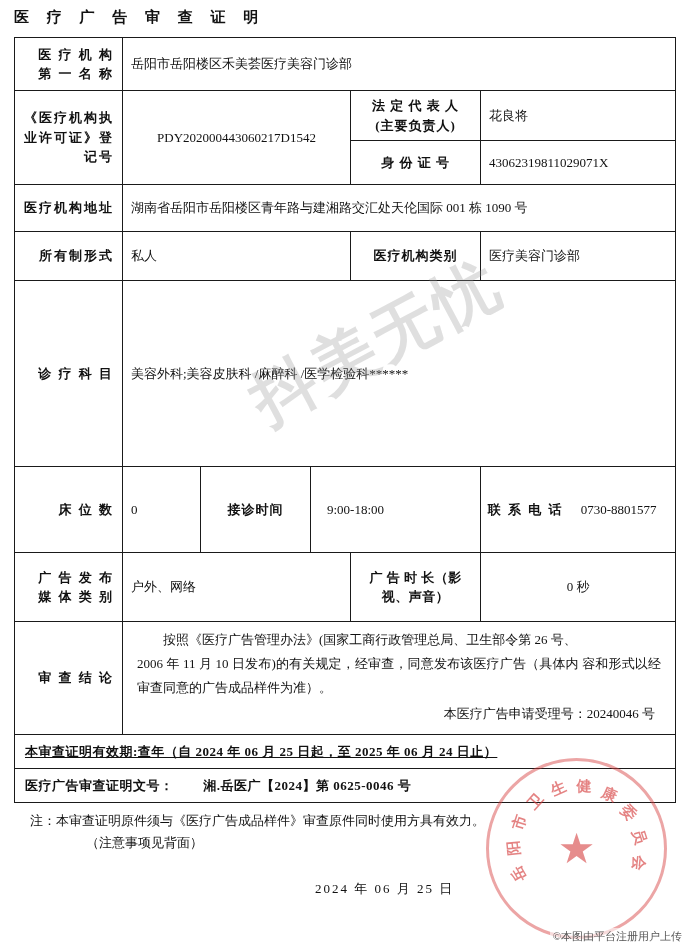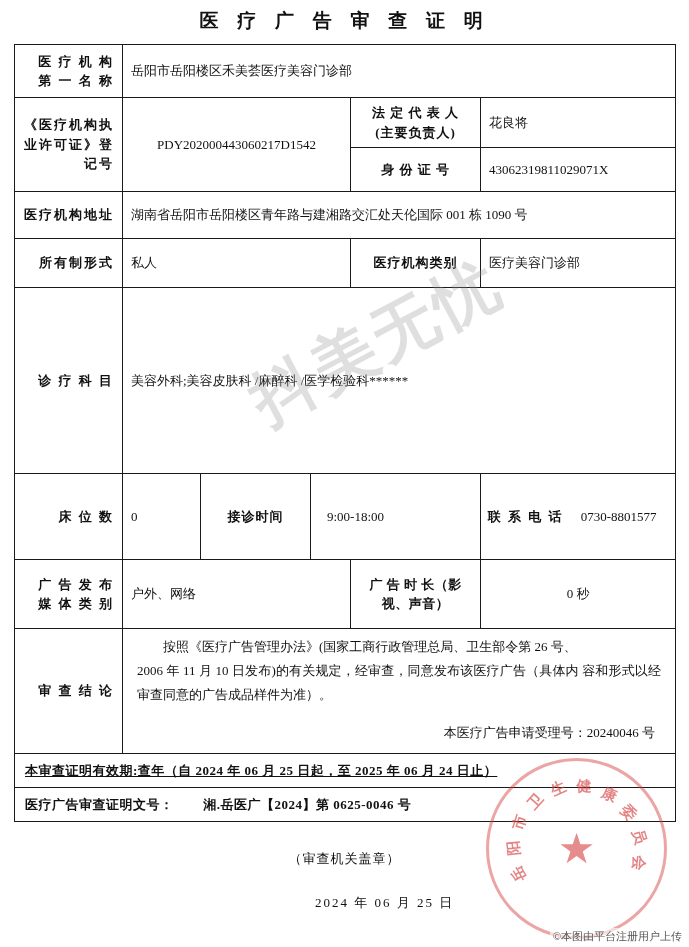--- a/index.html
+++ b/index.html
@@ -16,22 +16,22 @@
     overflow: hidden;
   }
   .page {
     position: relative;
     width: 689px;
     height: 947px;
     box-sizing: border-box;
     padding: 0 14px;
   }
   .doc-title {
-    text-align: center;
-    font-size: 19px;
+    text-align: left;
+    font-size: 15px;
     font-weight: bold;
     letter-spacing: 7px;
     padding: 8px 0 10px 0;
     font-family: "Liberation Serif", "DejaVu Serif", serif;
   }
   table.cert {
     border-collapse: collapse;
     width: 661px;
     table-layout: fixed;
     margin: 0 auto;
@@ -76,21 +76,21 @@
     text-align: justify;
     line-height: 1.85;
     padding: 6px 14px 8px 14px;
     font-size: 13px;
   }
   .concl-body .indent { text-indent: 26px; display: block; }
   .concl-right {
     text-align: right;
     padding-right: 6px;
     display: block;
-    margin-top: 14px;
+    margin-top: 2px;
   }
   .valid-line {
     font-weight: bold;
     letter-spacing: 0.5px;
     padding-left: 10px;
     font-size: 13px;
   }
   .docno-line {
     font-weight: bold;
     padding-left: 10px;
@@ -295,22 +295,25 @@
       <td colspan="6" class="r-docno" style="padding:0">
         <div class="docno-line">
           <span>医疗广告审查证明文号：</span>
           <span class="num">湘.岳医广【2024】第 0625-0046 号</span>
         </div>
       </td>
     </tr>
   </tbody>
     </table>
 
-
-  <div class="seal-line">（审查机关盖章）</div>
+  <div class="notes">
+    <div class="n1">注：本审查证明原件须与《医疗广告成品样件》审查原件同时使用方具有效力。</div>
+    <div class="n2">（注意事项见背面）</div>
+  </div>
+
   <div class="date-line">2024 年 06 月 25 日</div>
 
   <div class="watermark">抖美无忧</div>
 
   <div class="seal">
     <div class="ring-text">
       <span style="transform: rotate(-120deg) translate(0,-72px) rotate(0deg);">岳</span>
       <span style="transform: rotate(-96deg) translate(0,-72px) rotate(0deg);">阳</span>
       <span style="transform: rotate(-72deg) translate(0,-72px) rotate(0deg);">市</span>
       <span style="transform: rotate(-48deg) translate(0,-72px) rotate(0deg);">卫</span>

